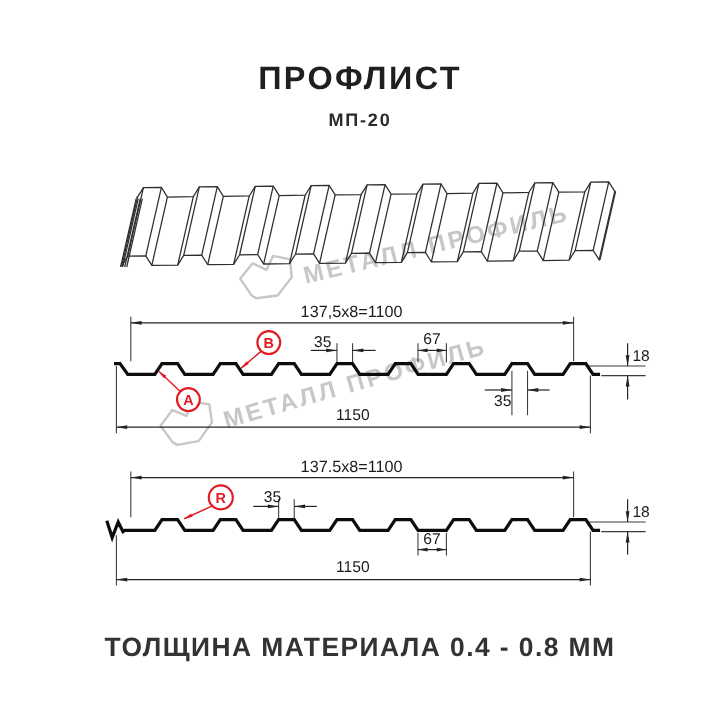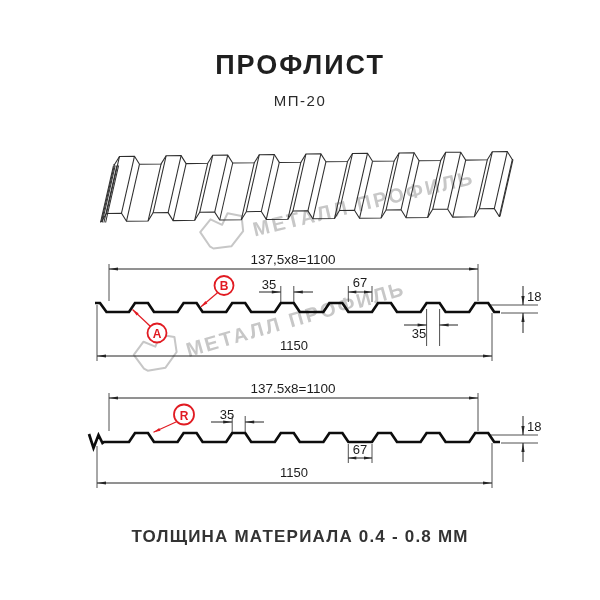--- a/index.html
+++ b/index.html
@@ -1,23 +1,23 @@
 <!DOCTYPE html>
 <html><head>
 <meta charset="utf-8">
 <style>
   html,body{margin:0;padding:0;background:#ffffff;}
   .canvas{position:relative;width:600px;height:600px;background:#ffffff;overflow:hidden;
           font-family:"Liberation Sans",sans-serif;}
   .title{position:absolute;top:50px;left:0;width:600px;text-align:center;
          font-size:27px;font-weight:bold;letter-spacing:2px;color:#1f1f1f;}
   .subtitle{position:absolute;top:92px;left:0;width:600px;text-align:center;
-            font-size:15px;font-weight:normal;letter-spacing:1.5px;color:#2b2b2b;}
+            font-size:15px;font-weight:bold;letter-spacing:1.5px;color:#2b2b2b;}
   .footer{position:absolute;top:527px;left:0;width:600px;text-align:center;
-          font-size:17px;font-weight:bold;letter-spacing:1.2px;color:#333333;}
+          font-size:22px;font-weight:bold;letter-spacing:1.2px;color:#333333;}
   svg{position:absolute;left:0;top:0;}
   text.dim{font-family:"Liberation Sans",sans-serif;font-size:13px;fill:#1c1c1c;}
   text.dimBig{font-family:"Liberation Sans",sans-serif;font-size:13.5px;fill:#1c1c1c;}
   text.wm{font-family:"Liberation Sans",sans-serif;font-size:20px;font-weight:bold;
           letter-spacing:2.5px;fill:#c7c7c7;}
   text.redLetter{font-family:"Liberation Sans",sans-serif;font-size:12px;font-weight:bold;}
   .thick{fill:none;stroke-width:2.7;stroke-linejoin:miter;}
   .wmLogo{fill:none;stroke-width:2;stroke-linejoin:round;}
   .redCircle{fill:#ffffff;stroke-width:1.8;}
 </style>

